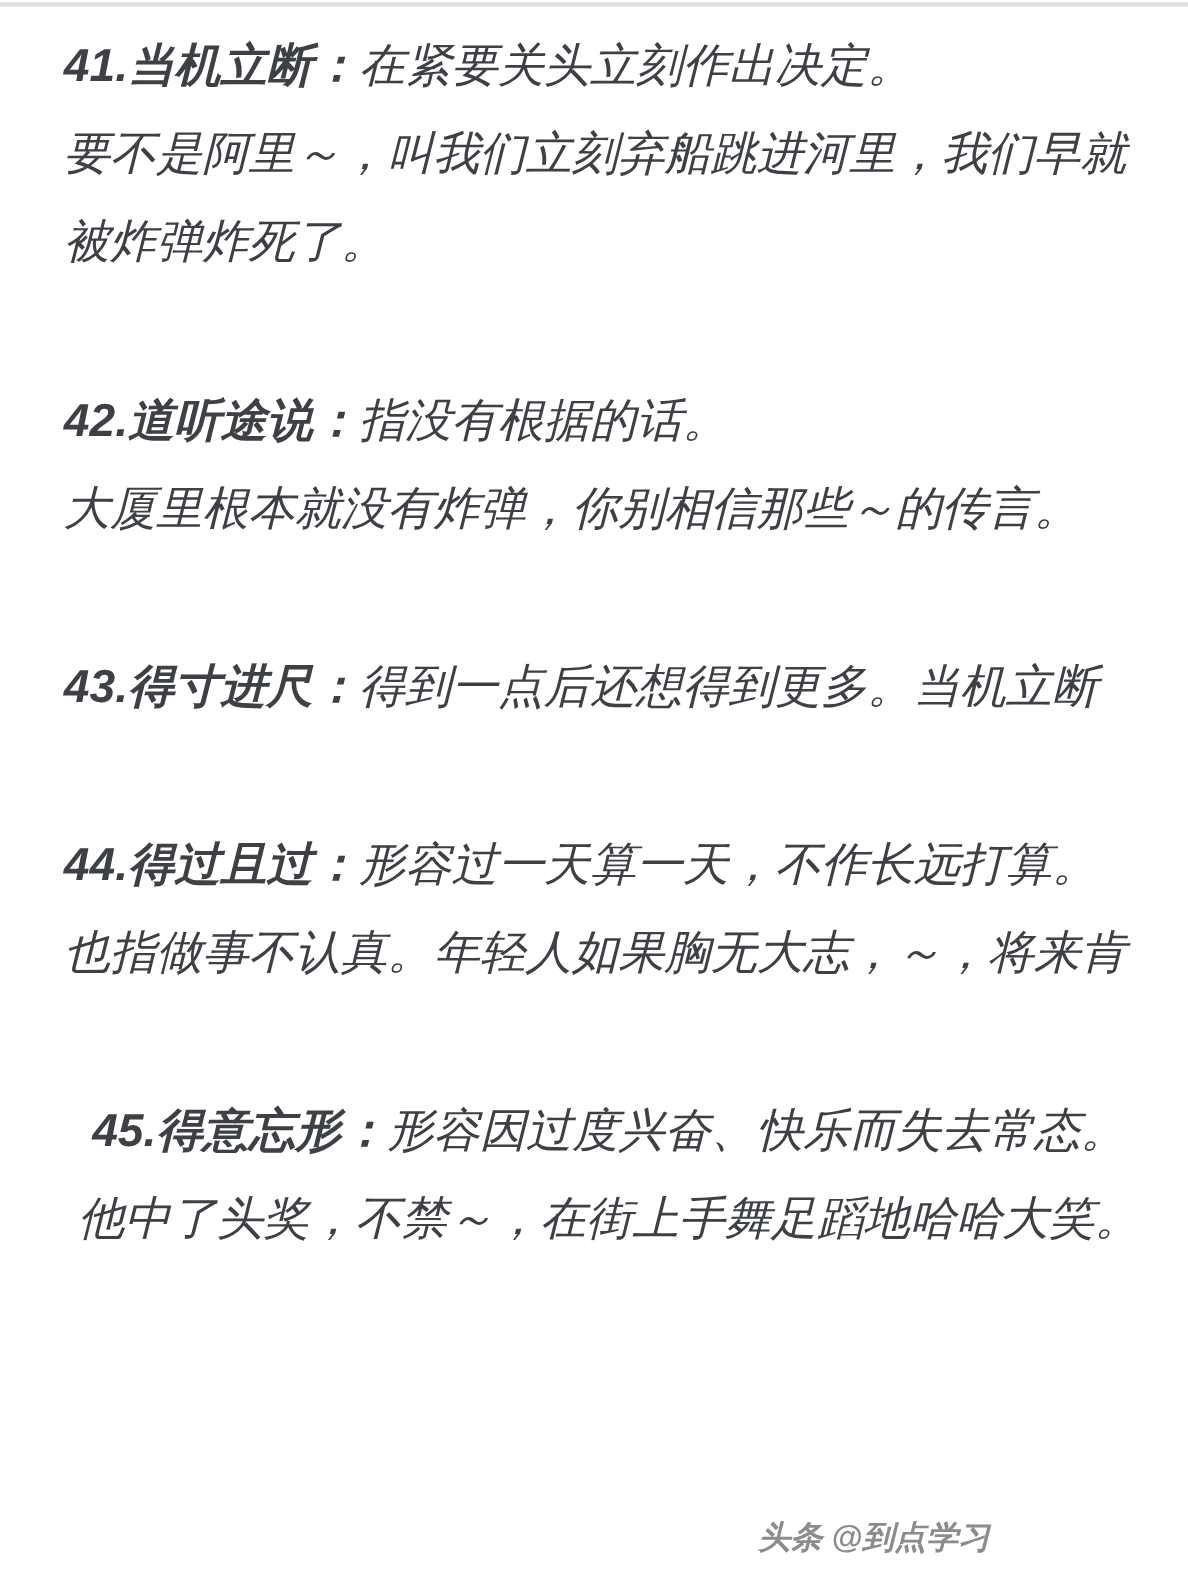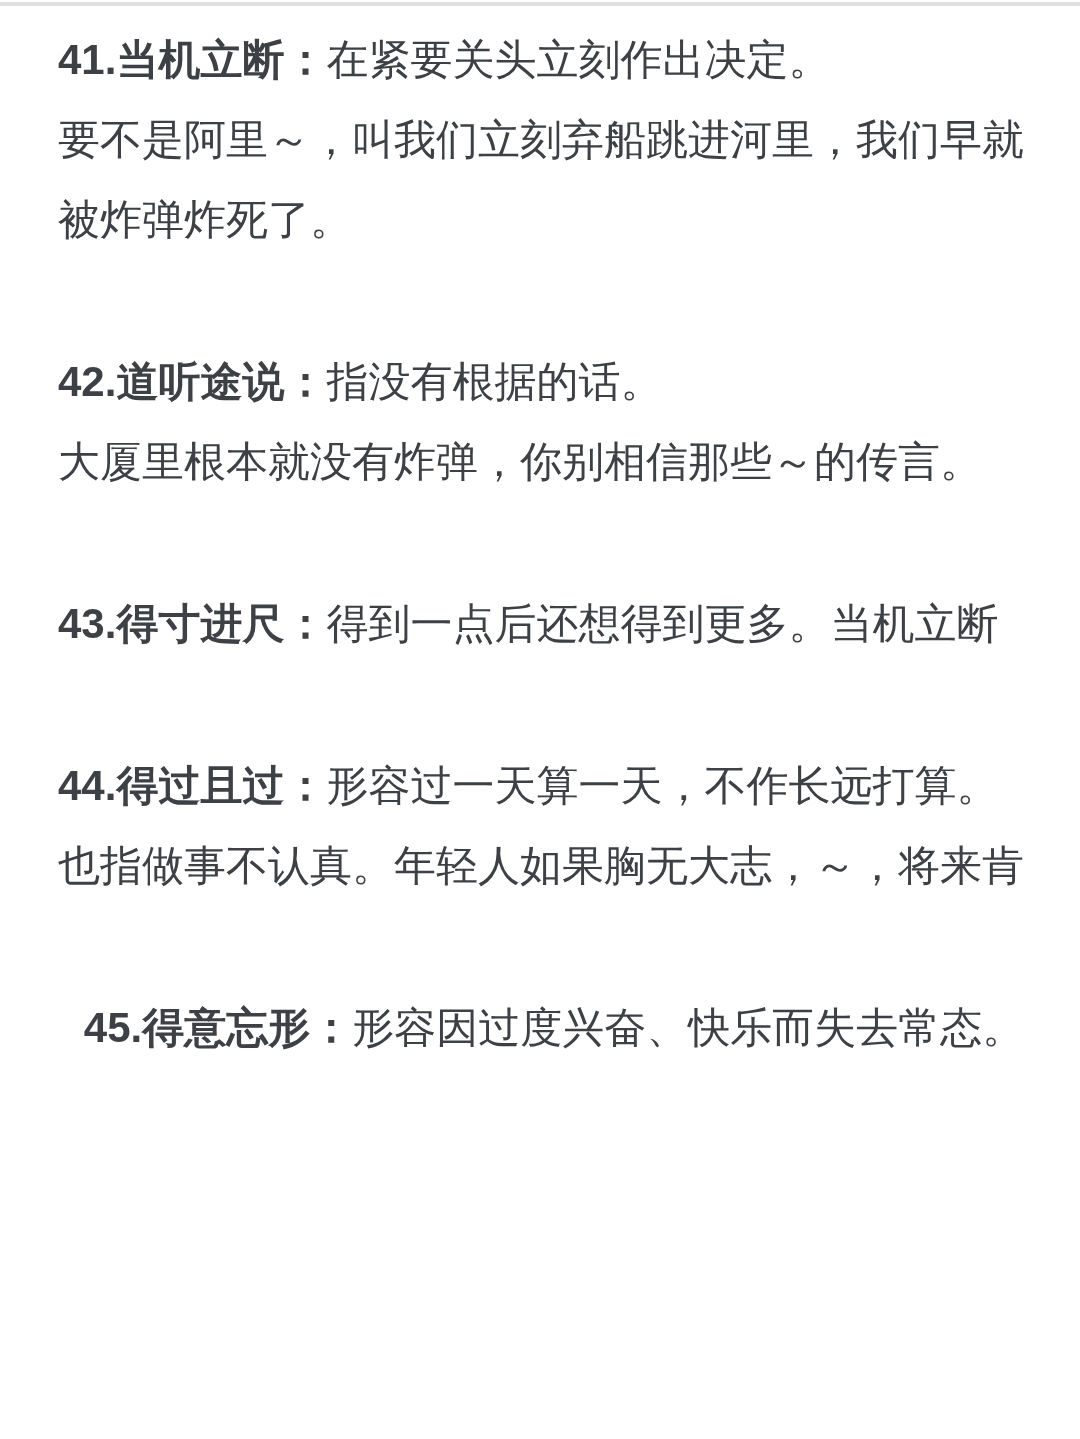--- a/index.html
+++ b/index.html
@@ -11,20 +11,21 @@
     height: 1439px;
     background: var(--page-bg, #ffffff);
     font-family: "Liberation Sans", sans-serif;
     color: var(--text-color, #3d4145);
     overflow: hidden;
   }
   .page {
     position: relative;
     width: 924px;
     height: 1439px;
+    font-style: italic;
   }
   .top-divider {
     position: absolute;
     top: 2px;
     left: 0;
     width: 1080px;
     height: 4px;
     background: var(--divider-color, #e0e0e0);
   }
   .content {
@@ -85,18 +86,20 @@
       <div class="line"><span class="term">43.得寸进尺：</span><span>得到一点后还想得到更多。当机立断</span></div>
     </section>
 
     <section class="idiom-entry">
       <div class="line"><span class="term">44.得过且过：</span><span>形容过一天算一天，不作长远打算。</span></div>
       <div class="line">也指做事不认真。年轻人如果胸无大志，～，将来肯</div>
     </section>
 
     <section class="idiom-entry">
       <div class="line"><span class="term">45.得意忘形：</span><span>形容因过度兴奋、快乐而失去常态。</span></div>
+      <div class="line">他中了头奖，不禁～，在街上手舞足蹈地哈哈大笑。</div>
     </section>
 
   </main>
 
+  <div class="watermark">头条 @到点学习</div>
 
 </div>
 
 </body></html>

